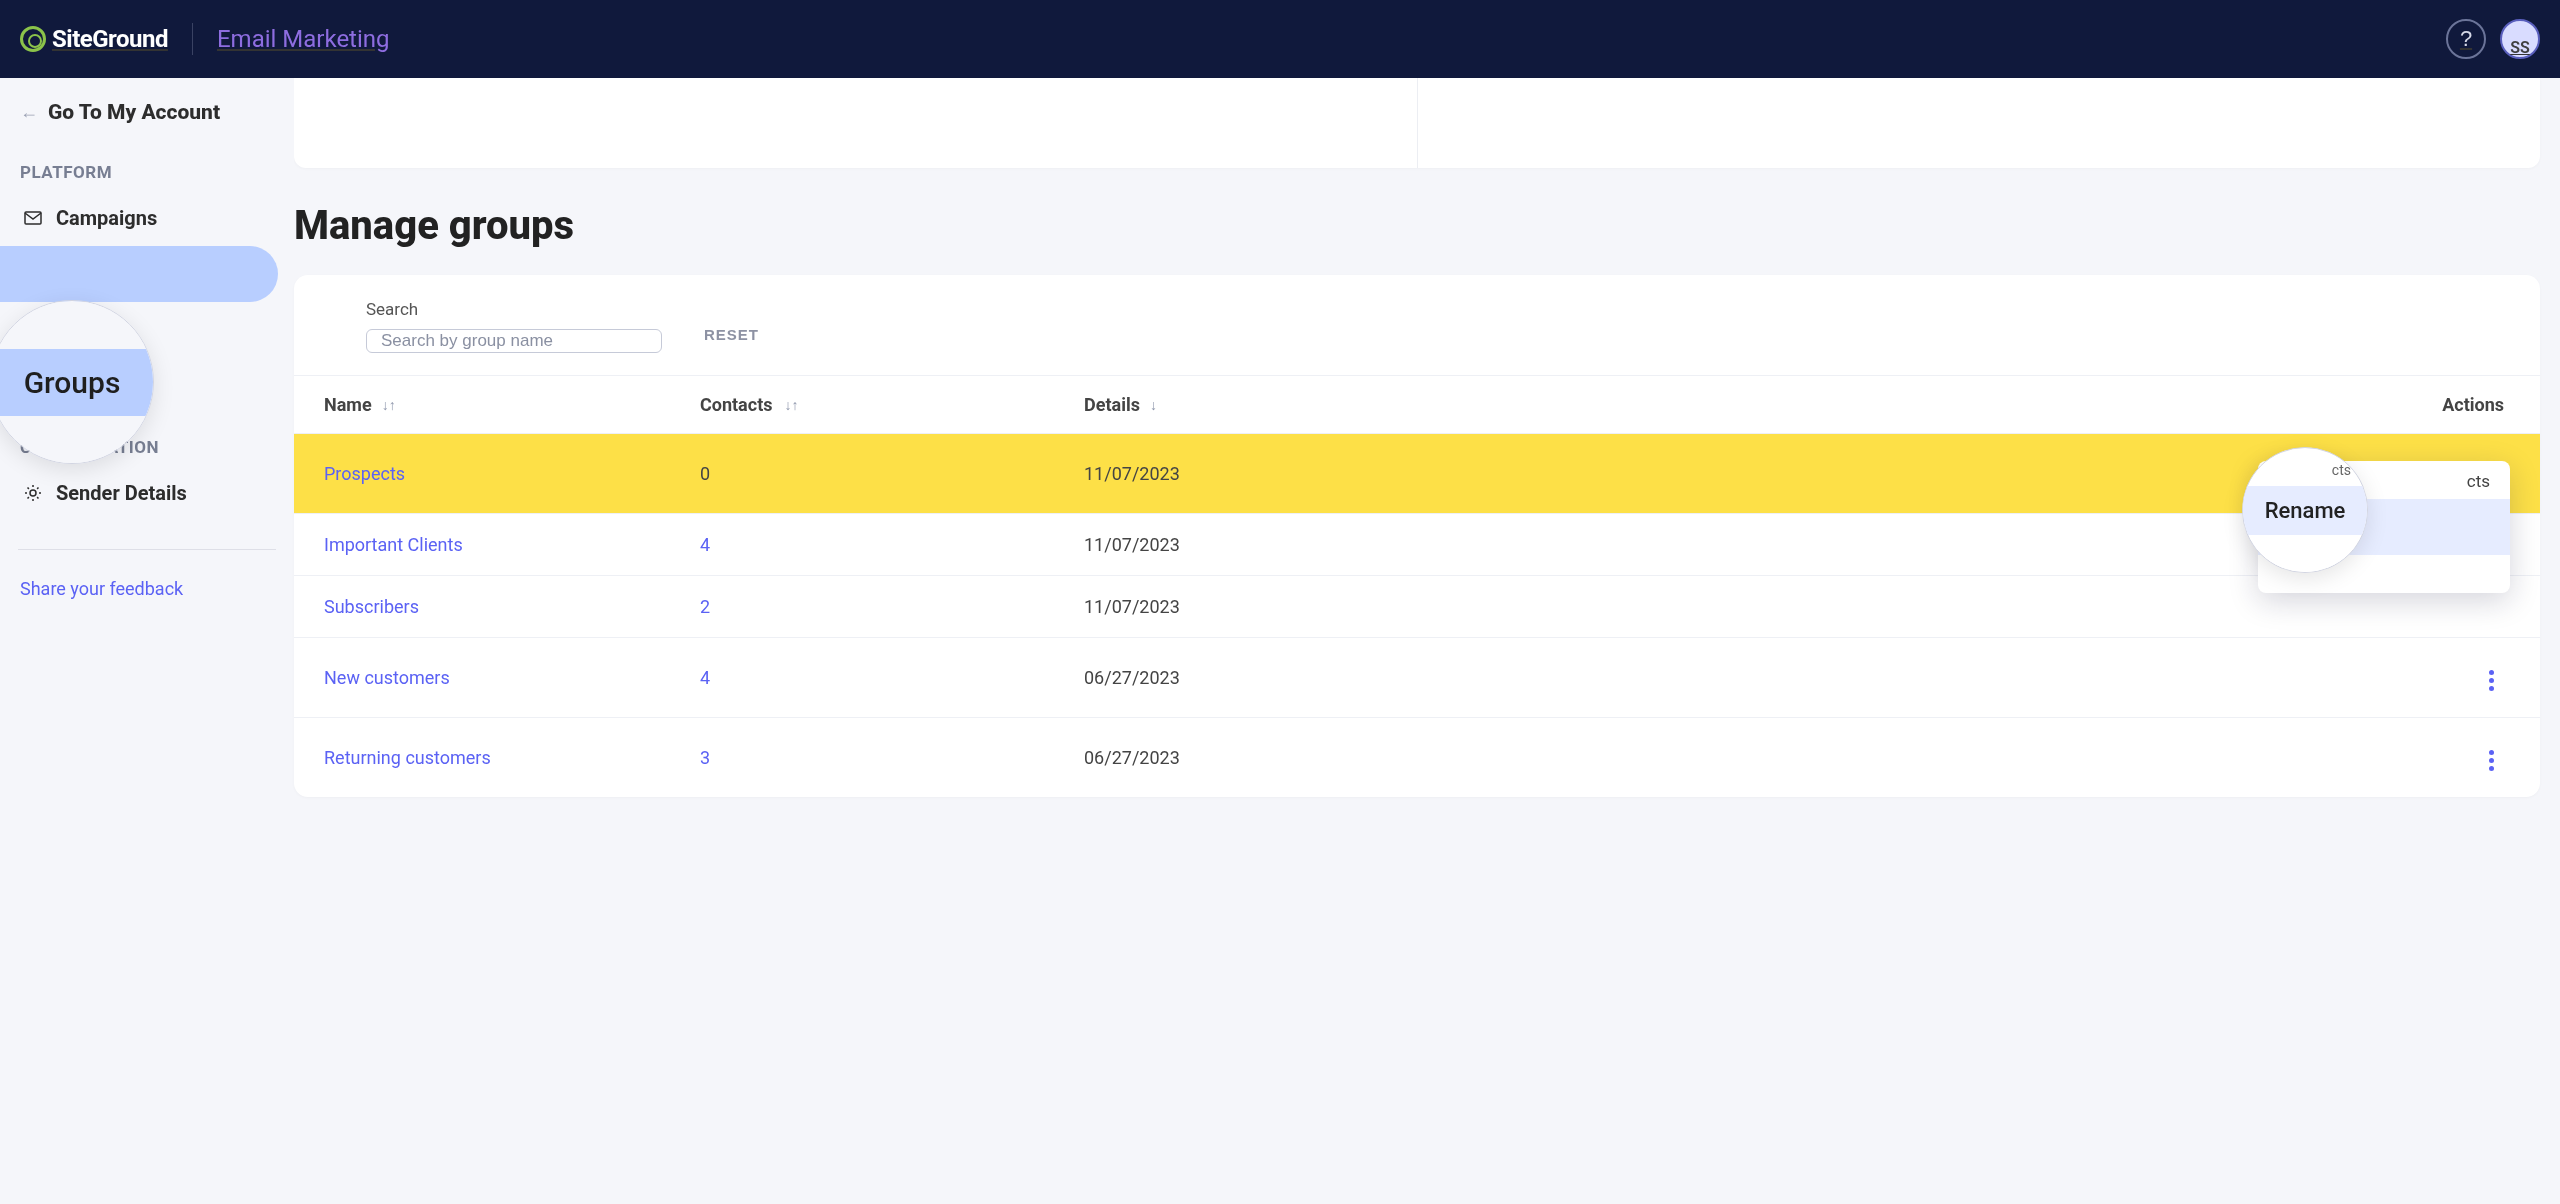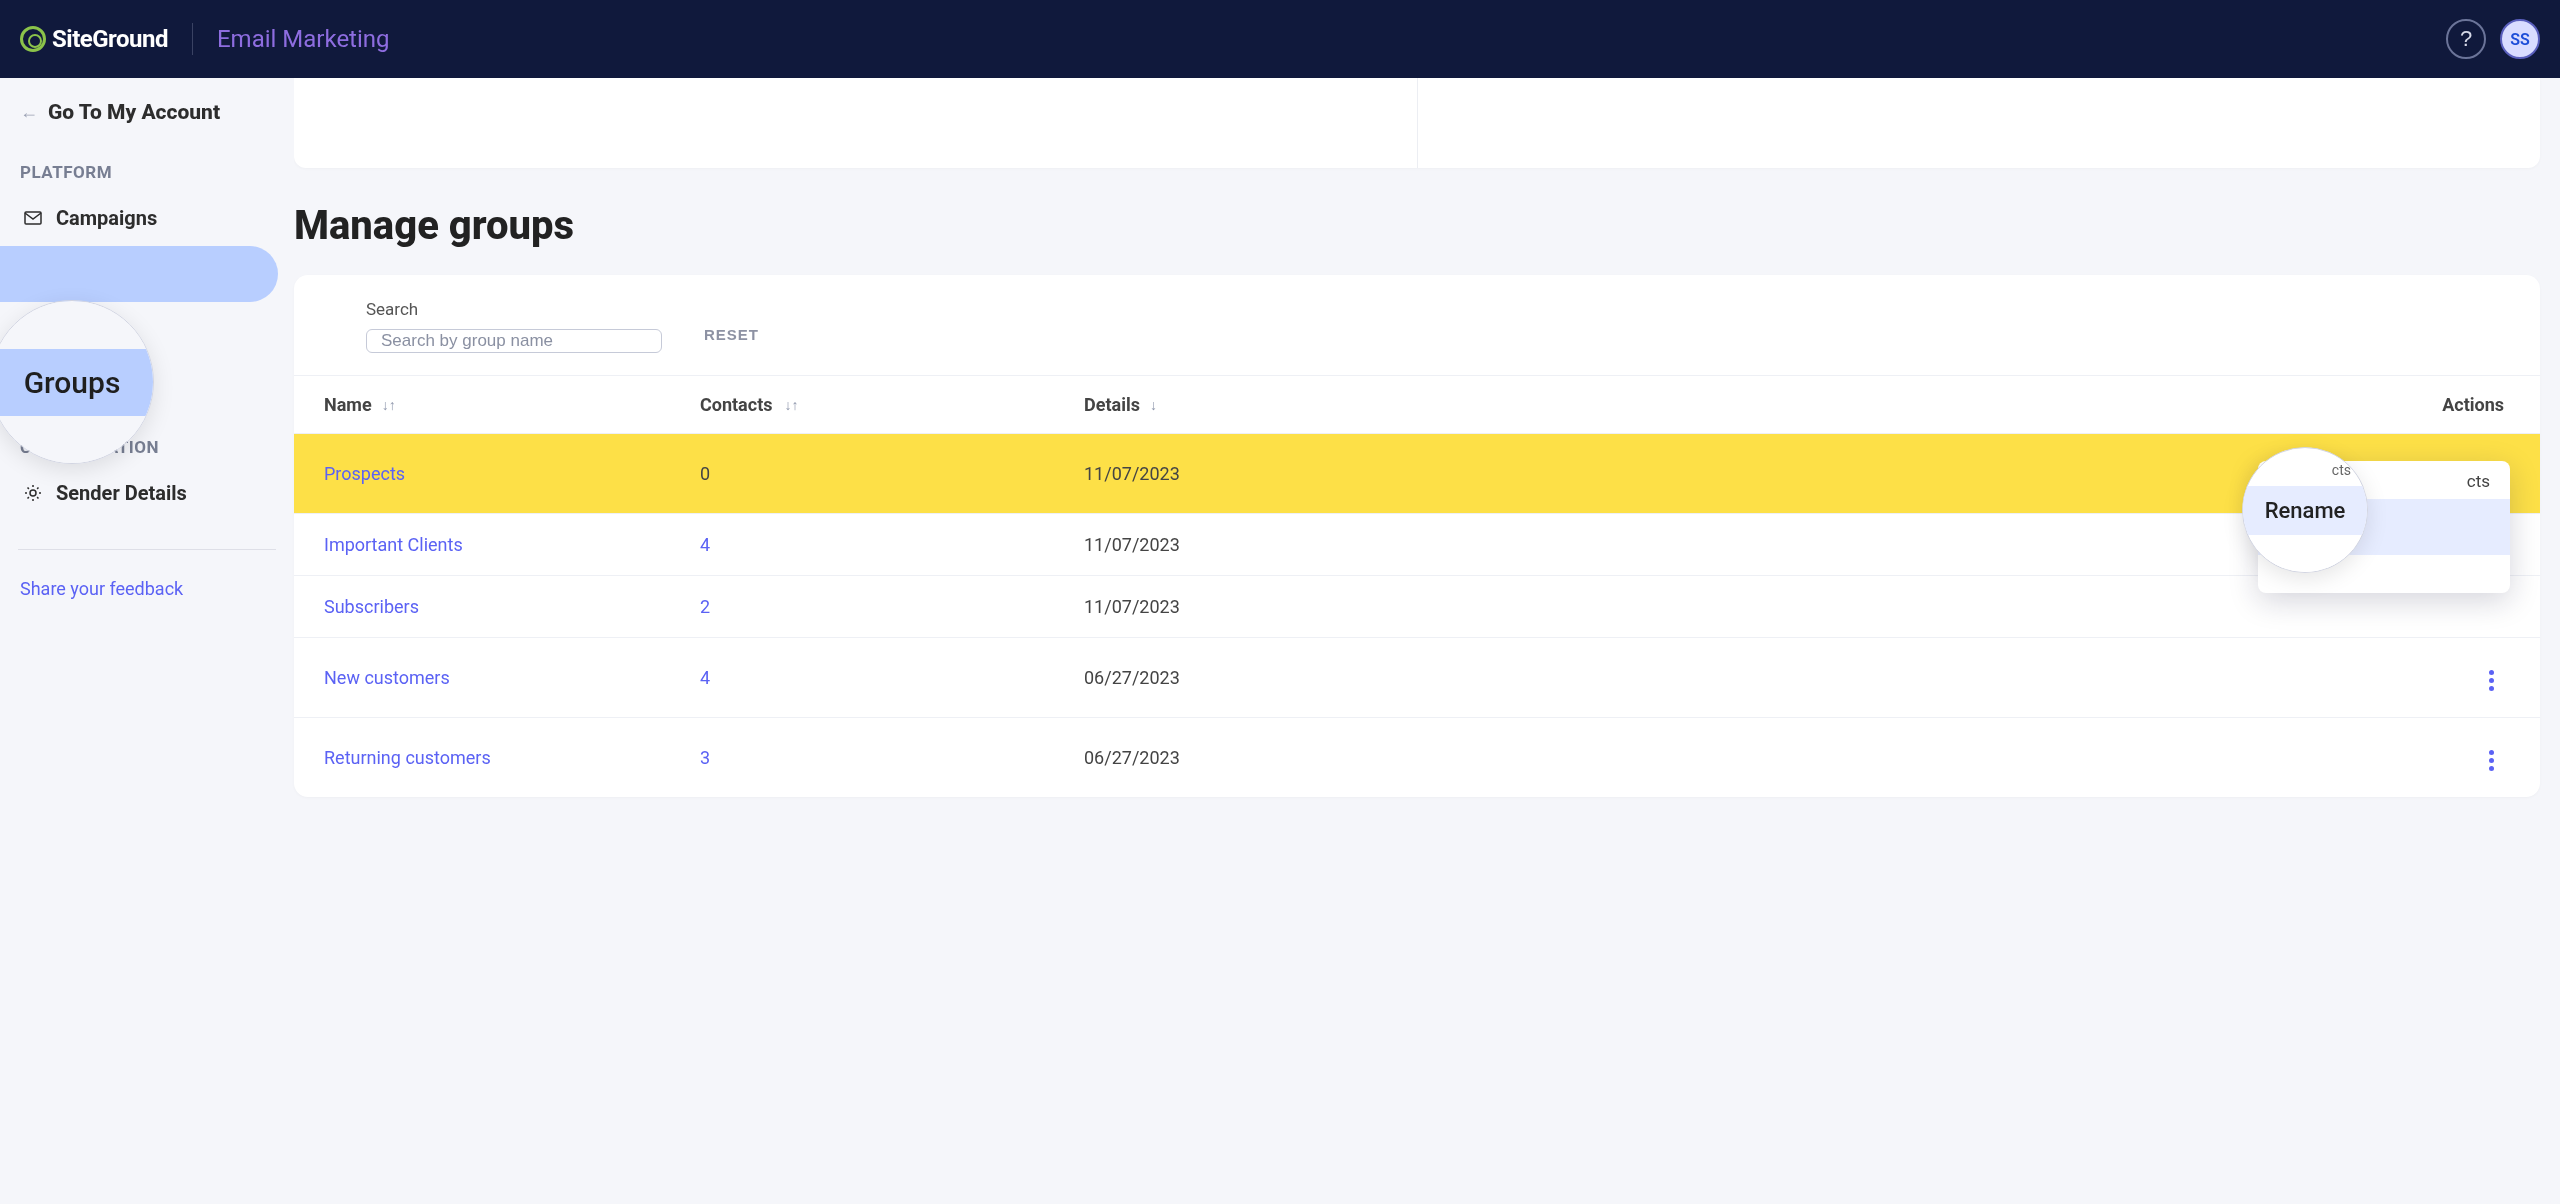--- a/index.html
+++ b/index.html
@@ -14,20 +14,21 @@
   }
 
   
   .header {
     height: 78px;
     background: #10193c;
     display: flex;
     align-items: center;
     padding: 17px 20px;
     justify-content: space-between;
+    text-decoration: underline;
   }
   .header-left { display: flex; align-items: center; gap: 24px; }
   .logo {
     display: flex;
     align-items: center;
     gap: 6px;
     color: #fff;
   }
   .logo-mark {
     width: 26px; height: 26px;
@@ -66,22 +67,22 @@
     font-size: 22px;
     font-weight: 500;
     background: transparent;
     cursor:pointer;
   }
   .avatar {
     width: 40px; height: 40px;
     border-radius: 50%;
     background: #d9dcff;
     border: 2px solid #5a5fbd;
-    color: #1d4ed8;
-    display:flex;align-items:center;justify-content:center;
+    color: #404040;
+    display:flex;align-items:flex-end;justify-content:center;
     font-size:16px;font-weight:600;
     cursor:pointer;
   }
 
   
   .body-wrap { display:flex; height: calc(100% - 78px); }
 
   
   .sidebar {
     width: 294px;

